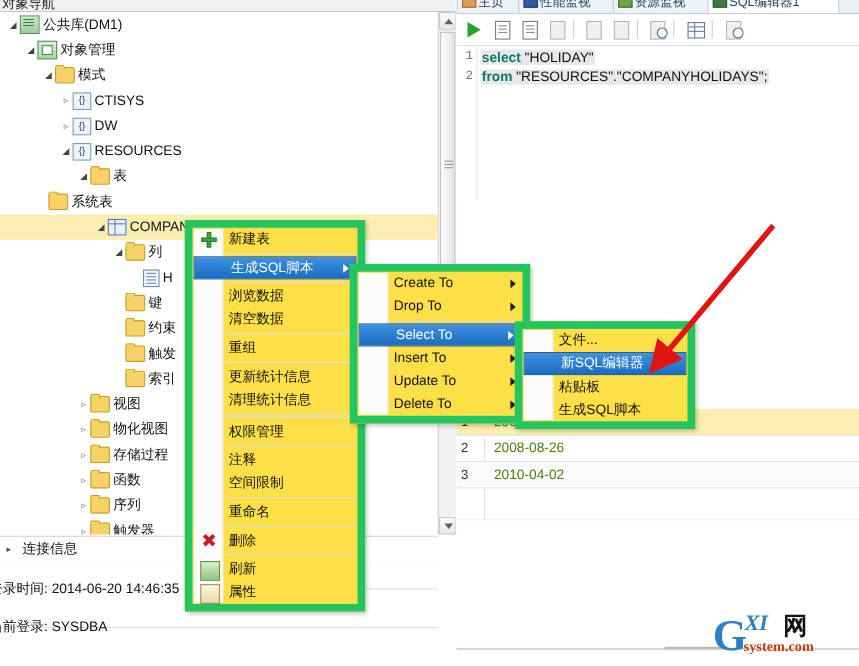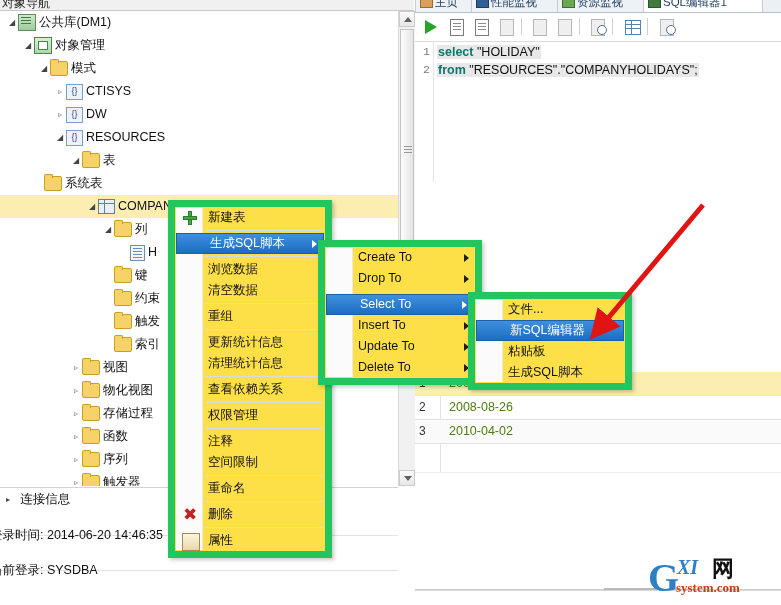--- a/index.html
+++ b/index.html
@@ -270,31 +270,31 @@
     <div class="mi hl"><span>生成SQL脚本</span><span class="arrow"></span></div>
     <div class="msep"></div>
     <div class="mi"><span>浏览数据</span></div>
     <div class="mi"><span>清空数据</span></div>
     <div class="msep"></div>
     <div class="mi"><span>重组</span></div>
     <div class="msep"></div>
     <div class="mi"><span>更新统计信息</span></div>
     <div class="mi"><span>清理统计信息</span></div>
     <div class="msep"></div>
-    <div class="mi"><span>查看依赖关系</span></div>
     <div class="msep"></div>
     <div class="mi"><span>权限管理</span></div>
     <div class="msep"></div>
     <div class="mi"><span>注释</span></div>
     <div class="mi"><span>空间限制</span></div>
     <div class="msep"></div>
     <div class="mi"><span>重命名</span></div>
     <div class="msep"></div>
     <div class="mi"><span class="mico del-ico">✖</span><span>删除</span></div>
     <div class="msep"></div>
+    <div class="mi"><span class="mico refresh-ico"></span><span>刷新</span></div>
     <div class="mi"><span class="mico prop-ico"></span><span>属性</span></div>
   </div>
 
 <div class="menu" id="menu2">
   <div class="gutter"></div>
 <div class="mi"><span>Create To</span><span class="arrow"></span></div>
     <div class="mi"><span>Drop To</span><span class="arrow"></span></div>
     <div class="msep"></div>
     <div class="mi hl"><span>Select To</span><span class="arrow"></span></div>
     <div class="mi"><span>Insert To</span><span class="arrow"></span></div>

